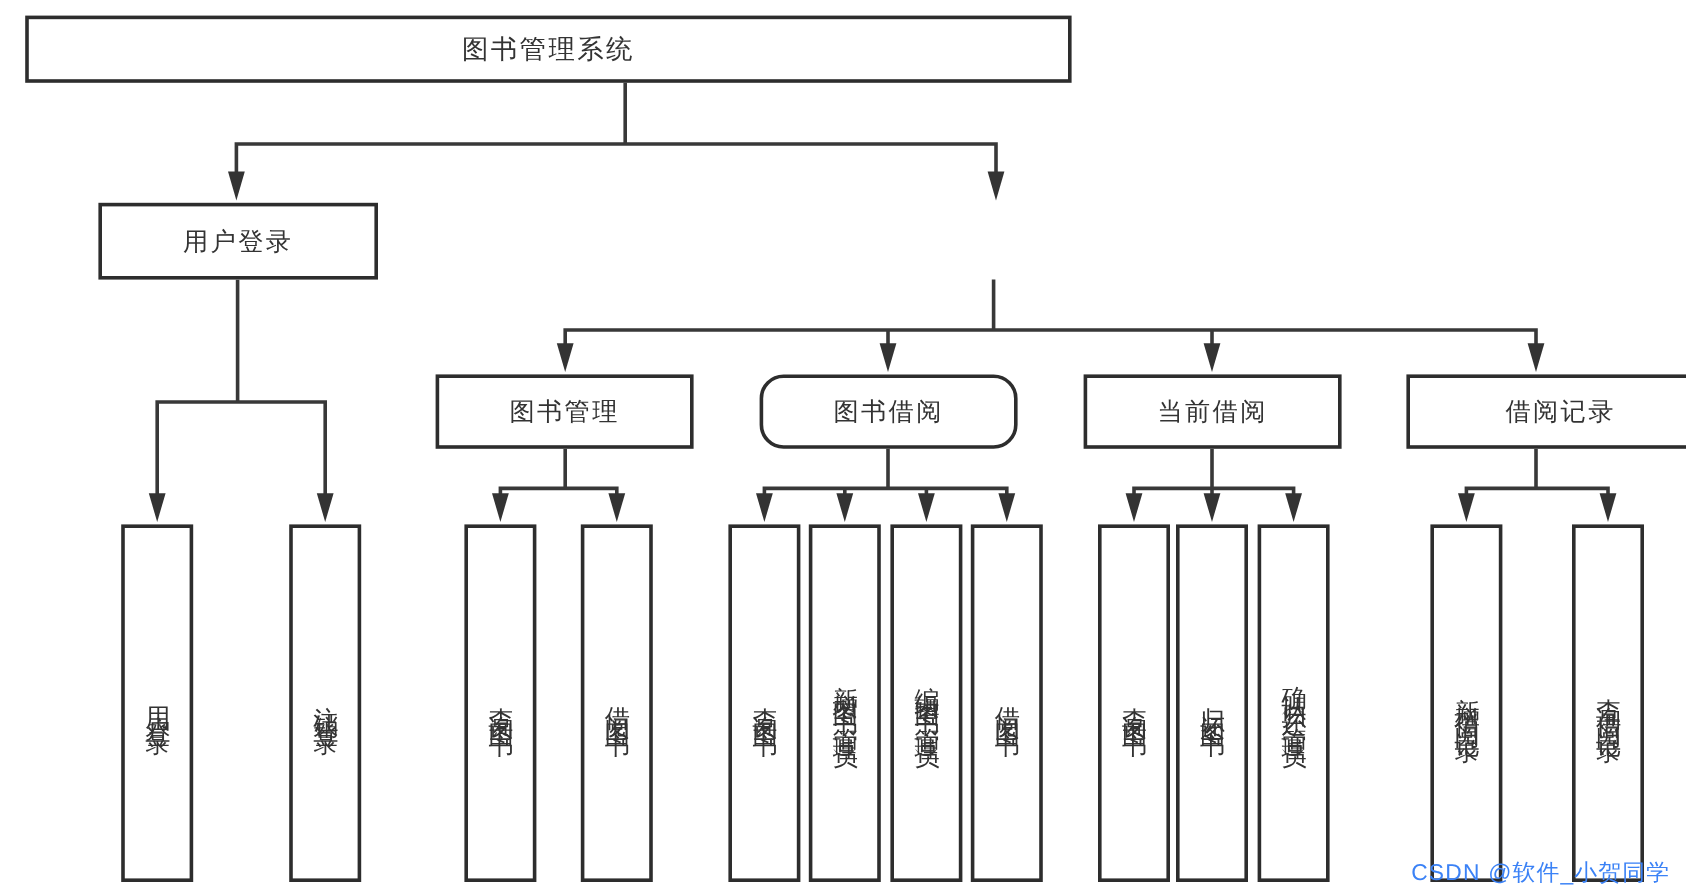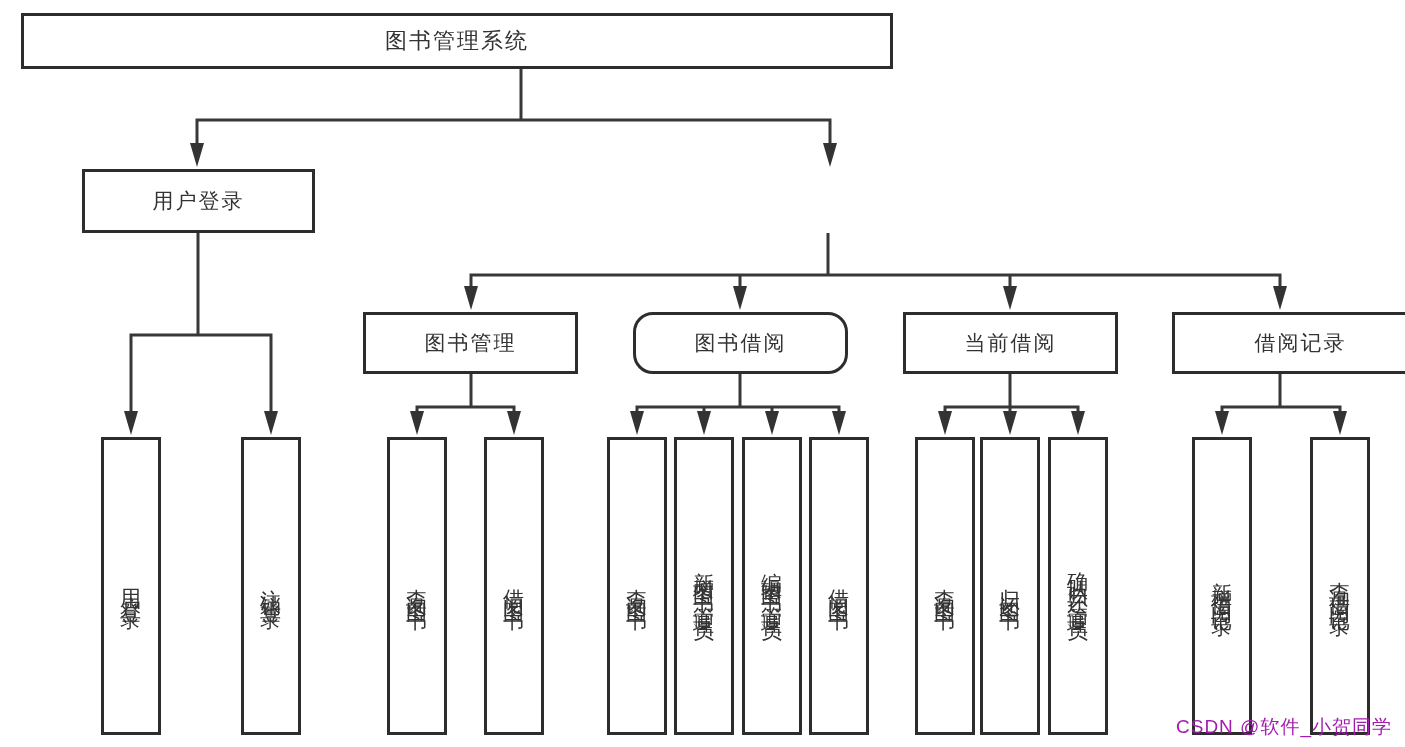--- a/index.html
+++ b/index.html
@@ -54,21 +54,21 @@
     text-orientation: mixed;
     font-size: 21px;
     letter-spacing: 7px;
     line-height: 1;
   }
   .watermark {
     position: absolute;
     left: 1176px;
     top: 714px;
     font-size: 19px;
-    color: #a21caf;
+    color: #3b82f6;
     letter-spacing: 1px;
     white-space: nowrap;
     z-index: 3;
   }
 </style>
 </head>
 <body>
 
 <div class="stage">
 

